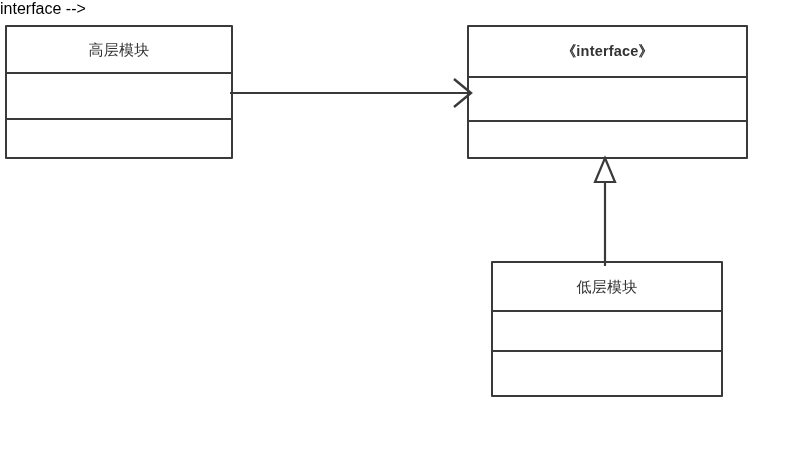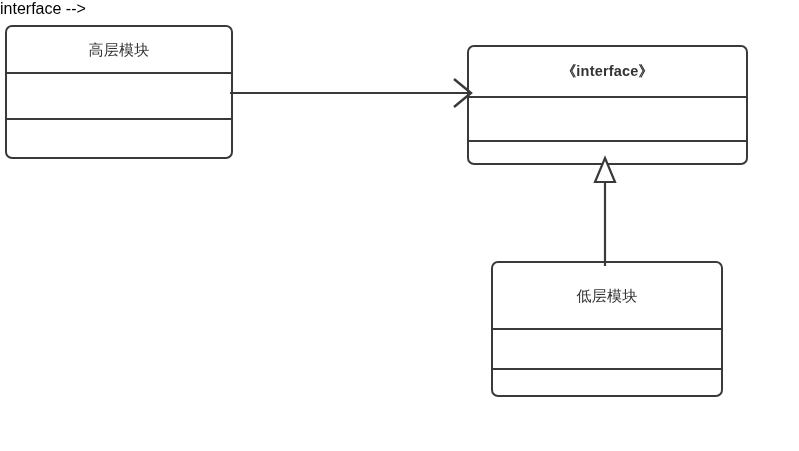--- a/index.html
+++ b/index.html
@@ -20,21 +20,21 @@
     overflow: hidden;
     background: #ffffff;
   }
 
   
   .uml-class {
     position: absolute;
     box-sizing: border-box;
     background: #ffffff;
     border: 2px solid #3a3a3a;
-    border-radius: 7px;
+    border-radius: 1px;
     display: flex;
     flex-direction: column;
   }
   .uml-compartment {
     box-sizing: border-box;
     display: flex;
     align-items: center;
     justify-content: center;
     overflow: hidden;
   }
@@ -57,27 +57,27 @@
   .uml-title .line2 {
     display: block;
   }
 
   
   #box-high  { left: 5px;   top: 25px;  width: 228px; height: 134px; }
   #box-high  .c1 { height: 45px; }
   #box-high  .c2 { height: 46px; }
   #box-high  .c3 { flex: 1 1 auto; }
 
-  #box-iface { left: 467px; top: 25px;  width: 281px; height: 120px; margin-top: 20px; }
+  #box-iface { left: 467px; top: 25px;  width: 281px; height: 134px; }
   #box-iface .c1 { height: 49px; }
   #box-iface .c2 { height: 44px; }
   #box-iface .c3 { flex: 1 1 auto; }
 
   #box-low   { left: 491px; top: 261px; width: 232px; height: 136px; }
-  #box-low   .c1 { height: 65px; }
+  #box-low   .c1 { height: 47px; }
   #box-low   .c2 { height: 40px; }
   #box-low   .c3 { flex: 1 1 auto; }
 
   
   .connector {
     position: absolute;
     overflow: visible;
   }
   #conn-dependency { left: 228px; top: 70px; width: 248px; height: 50px; }
   #conn-realization { left: 580px; top: 150px; width: 50px; height: 118px; }

